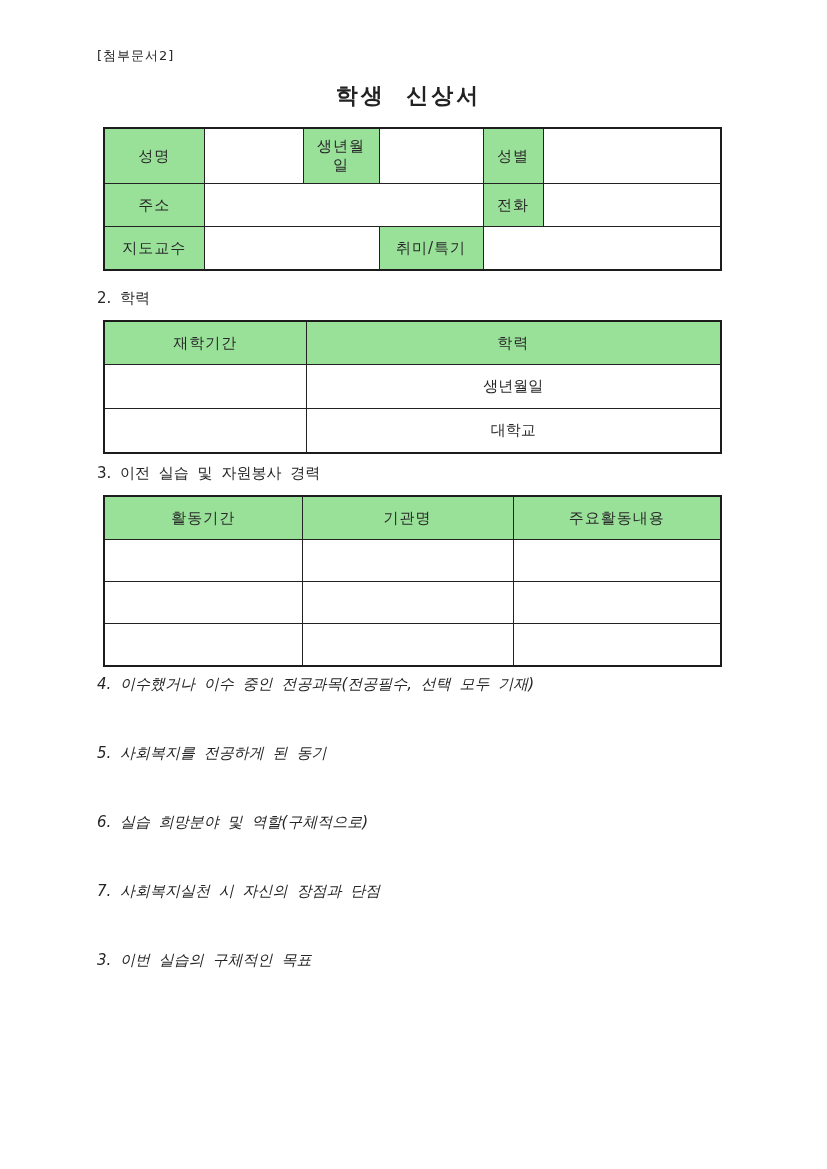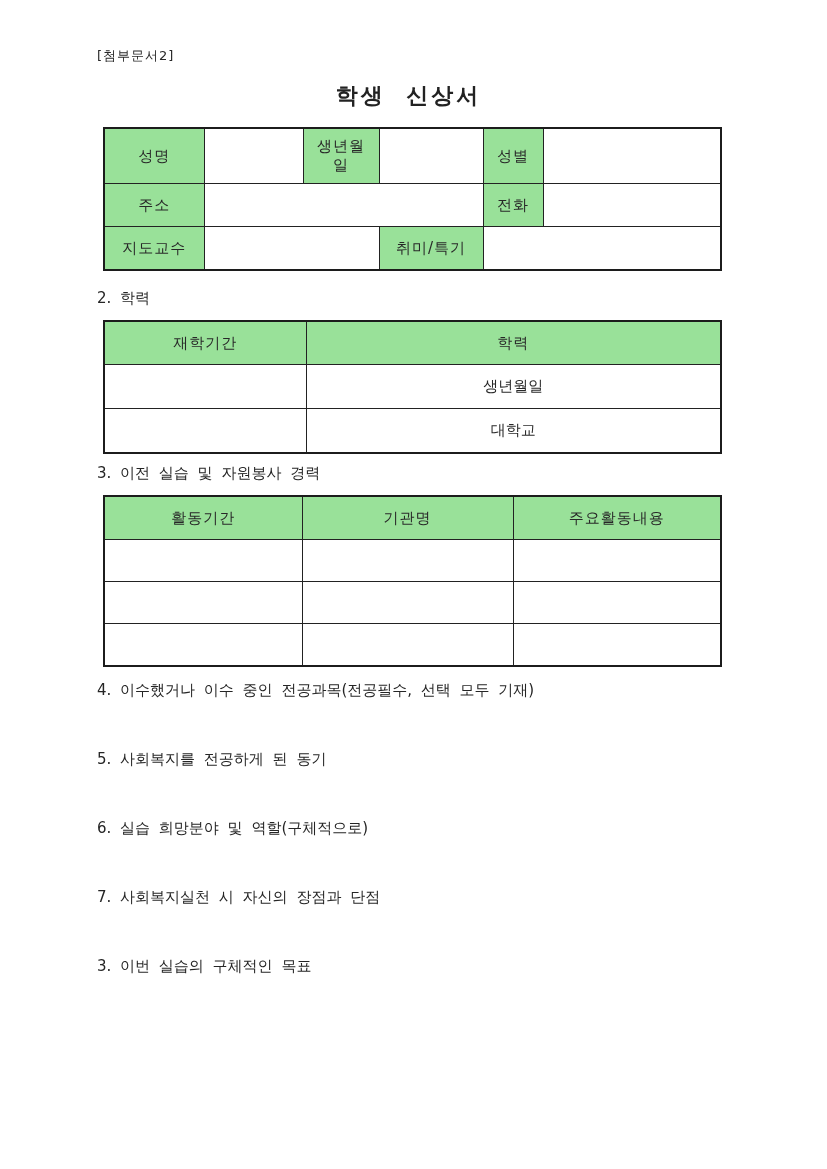--- a/index.html
+++ b/index.html
@@ -89,21 +89,22 @@
     white-space: nowrap;
     font-size: 15px;
     letter-spacing: 1px;
   }
   .affil-1 { left: 19%; }
   .affil-2 { left: 40%; }
   .affil-3 { left: 64%; }
   .affil-4 { left: 79%; }
 
   .questions {
-    margin-top: 14px;
+    margin-top: 8px;
+    font-style: italic;
   }
   .question {
     font-size: 15px;
     line-height: 18px;
     word-spacing: 4px;
     margin-bottom: 51px;
     color: #252525;
   }
 </style>
 </head>

